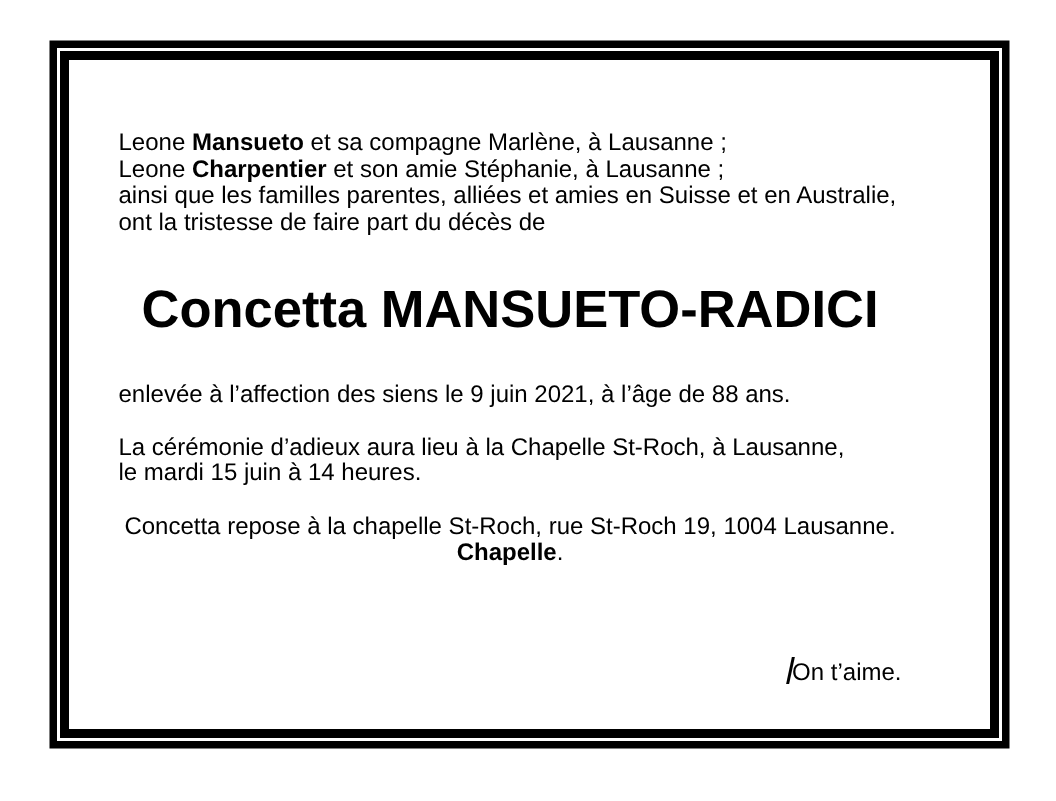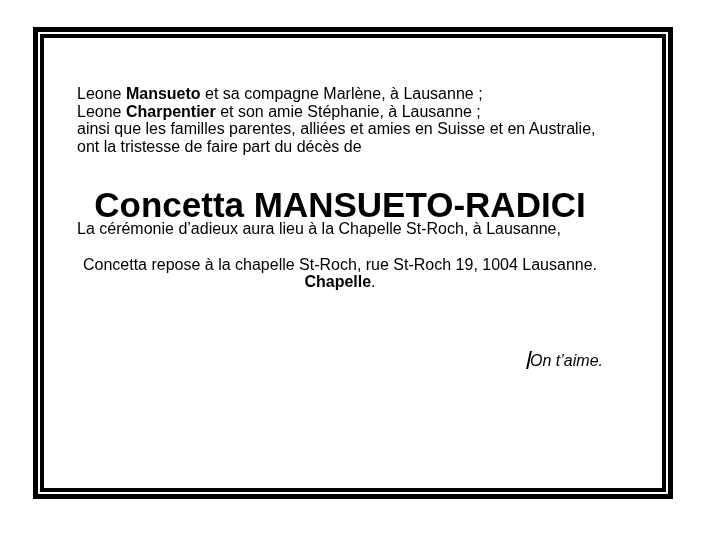--- a/index.html
+++ b/index.html
@@ -23,47 +23,46 @@
     height: 472px;
     box-sizing: border-box;
     border: 5px solid #000000;
     padding: 2px;
     background: #ffffff;
   }
   .inner {
     width: 100%;
     height: 100%;
     box-sizing: border-box;
-    border: 4px solid #000000;
+    border: 6px solid #000000;
     padding: 47px 59px 0 33px;
     overflow: hidden;
   }
   .para {
     margin: 0;
     font-size: 16px;
     line-height: 17.5px;
     color: #000000;
   }
   .line { display: block; }
   b { font-weight: bold; }
   .deceased-title {
     margin: 34px 0 0 0;
     font-size: 35px;
     line-height: 31px;
     font-weight: bold;
     text-align: center;
     white-space: nowrap;
   }
   .death-line   { margin-top: 33px; }
-  .ceremony     { }
+  .ceremony     { margin-top: 17px; }
   .repose       { margin-top: 18px; text-align: center; }
   .closing {
     margin-top: 60px;
     text-align: right;
-    font-style: italic;
   }
   .cursor {
     display: inline-block;
     width: 1.5px;
     height: 18px;
     background: #000000;
     transform: skewX(-12deg);
     vertical-align: -3px;
     margin-right: 1px;
   }
@@ -76,23 +75,25 @@
 
     <p class="para">
       <span class="line"><span>Leone </span><b>Mansueto</b><span> et sa compagne Marlène, à Lausanne ;</span></span>
       <span class="line"><span>Leone </span><b>Charpentier</b><span> et son amie Stéphanie, à Lausanne ;</span></span>
       <span class="line">ainsi que les familles parentes, alliées et amies en Suisse et en Australie,</span>
       <span class="line">ont la tristesse de faire part du décès de</span>
     </p>
 
     <div class="deceased-title">Concetta MANSUETO-RADICI</div>
 
+    <p class="para death-line">enlevée à l’affection des siens le 9 juin 2021, à l’âge de 88 ans.</p>
 
     <p class="para ceremony">
       <span class="line">La cérémonie d’adieux aura lieu à la Chapelle St-Roch, à Lausanne,</span>
+      <span class="line">le mardi 15 juin à 14 heures.</span>
     </p>
 
     <p class="para repose">
       <span class="line">Concetta repose à la chapelle St-Roch, rue St-Roch 19, 1004 Lausanne.</span>
       <span class="line"><b>Chapelle</b><span>.</span></span>
     </p>
 
     <p class="para closing"><span class="cursor"></span><span>On t’aime.</span></p>
 
   </div>

